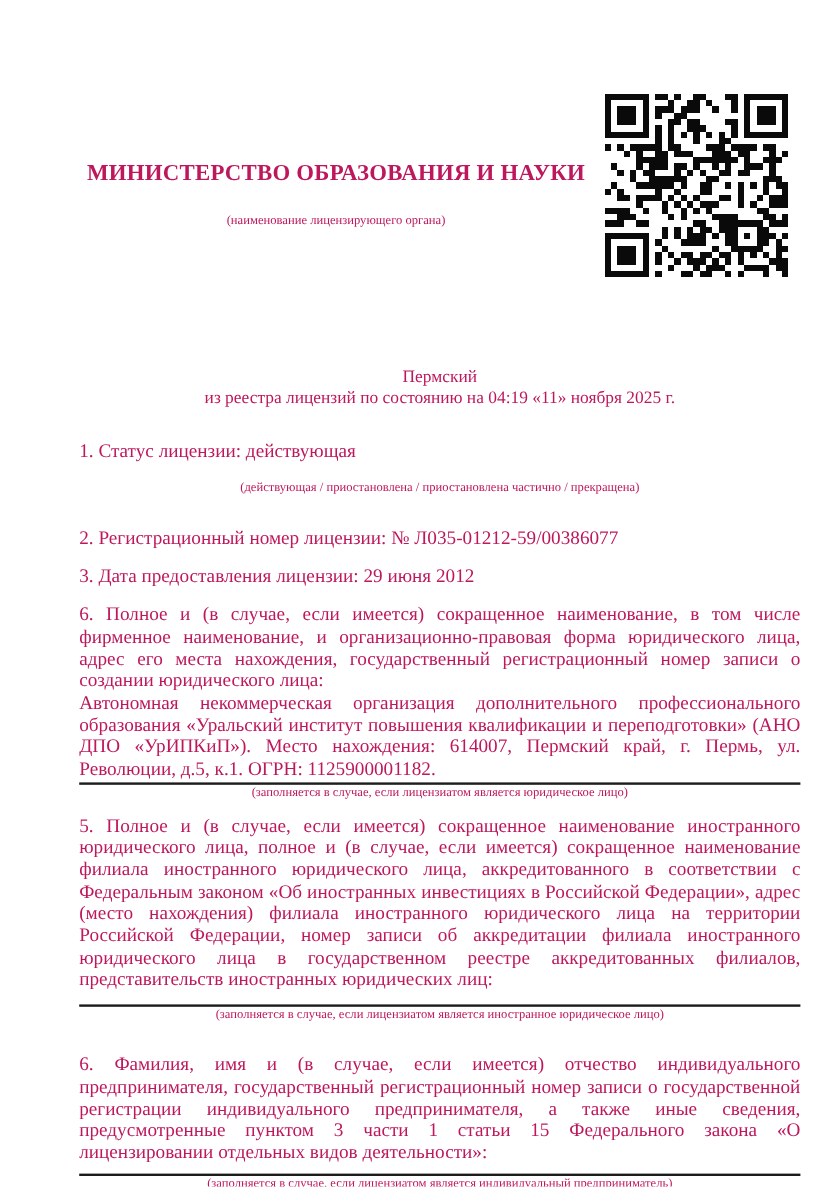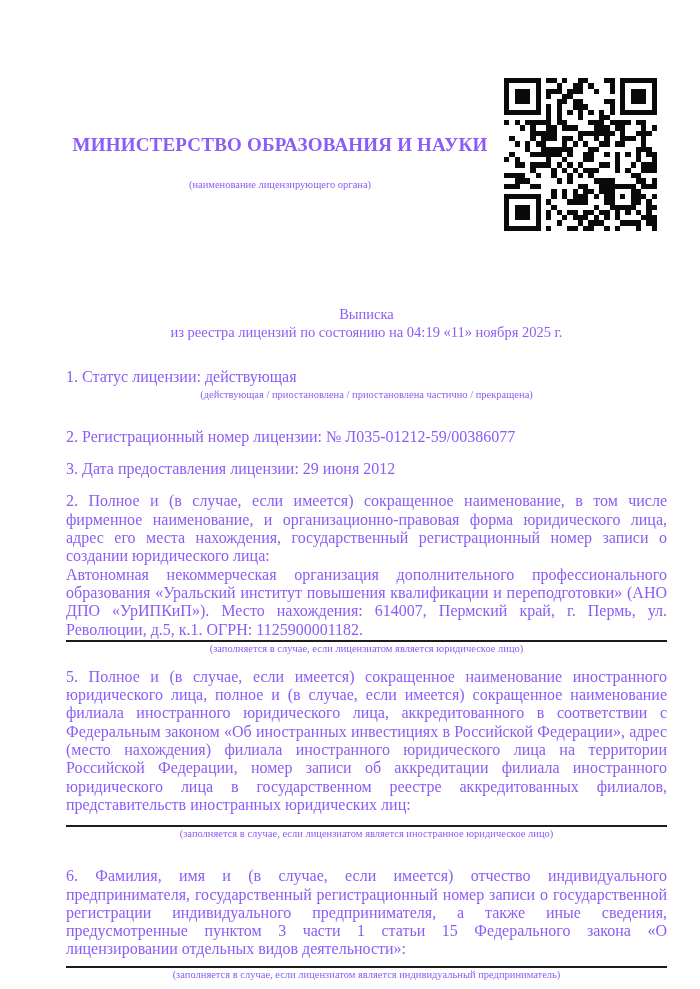--- a/index.html
+++ b/index.html
@@ -1,38 +1,38 @@
 <!DOCTYPE html>
 <html lang="ru"><head>
 <meta charset="utf-8">
 <style>
   html,body{margin:0;padding:0;background:#fff;}
   .page{
     position:relative;width:700px;height:989px;background:#fff;overflow:hidden;
-    font-family:"Liberation Serif","DejaVu Serif",serif;color:#8b5cf6;
+    font-family:"Liberation Serif","DejaVu Serif",serif;color:#be185d;
   }
   .content{position:relative;padding:0 33px 0 66px;width:601px;}
   
   .header-wrap{position:relative;height:238px;}
   .ministry{
     position:absolute;left:0;top:128px;width:428px;text-align:center;
   }
   .ministry-name{font-weight:bold;font-size:19px;line-height:33px;letter-spacing:.2px;}
   .ministry-caption{font-size:10.5px;line-height:13px;margin-top:17px;}
   .qr{
     position:absolute;left:438px;top:78px;width:153px;height:153px;
   }
   .qr svg{width:153px;height:153px;display:block;}
   
   .title-block{margin-top:67px;text-align:center;font-size:14.5px;line-height:18.3px;}
   
   .item{font-size:16px;line-height:18.3px;text-align:justify;}
   .caption{font-size:10.5px;line-height:14px;text-align:center;}
   .m26{margin-top:26px;} .m18{margin-top:26px;} .m14{margin-top:14px;}
-  .m12{margin-top:12px;} .m2{margin-top:2px;text-align:center;}
+  .m12{margin-top:12px;} .m2{margin-top:14px;text-align:center;}
   .fill-rule{height:0;border-top:2px solid #1c1c1c;margin-top:1px;}
   .blank-line{height:10px;}
   .blank-line-sm{height:6px;}
   .page-number{margin-top:16px;text-align:center;font-size:14px;line-height:18px;}
 </style>
 </head>
 <body>
 
 <div class="page">
   <div class="content">
@@ -454,33 +454,33 @@
             <rect x="16" y="28" width="1" height="1" fill="#0a0a0a"></rect>
             <rect x="19" y="28" width="1" height="1" fill="#0a0a0a"></rect>
             <rect x="21" y="28" width="1" height="1" fill="#0a0a0a"></rect>
             <rect x="25" y="28" width="1" height="1" fill="#0a0a0a"></rect>
             <rect x="28" y="28" width="1" height="1" fill="#0a0a0a"></rect>
           </svg>
       </div>
     </div>
 
     <div class="title-block">
-      <div>Выписка</div>
+      <div>Пермский</div>
       <div>из реестра лицензий по состоянию на 04:19 «11» ноября 2025 г.</div>
     </div>
 
     <div class="item m26">1. Статус лицензии: действующая</div>
     <div class="caption m2">(действующая / приостановлена / приостановлена частично / прекращена)</div>
 
     <div class="item m18">2. Регистрационный номер лицензии: № Л035-01212-59/00386077</div>
 
     <div class="item m14">3. Дата предоставления лицензии: 29 июня 2012</div>
 
     <div>
-      <div class="item m14">2. Полное и (в случае, если имеется) сокращенное наименование, в том числе фирменное наименование, и организационно-правовая форма юридического лица, адрес его места нахождения, государственный регистрационный номер записи о создании юридического лица:</div>
+      <div class="item m14">6. Полное и (в случае, если имеется) сокращенное наименование, в том числе фирменное наименование, и организационно-правовая форма юридического лица, адрес его места нахождения, государственный регистрационный номер записи о создании юридического лица:</div>
       <div class="item">Автономная некоммерческая организация дополнительного профессионального образования «Уральский институт повышения квалификации и переподготовки» (АНО ДПО «УрИПКиП»). Место нахождения: 614007, Пермский край, г. Пермь, ул. Революции, д.5, к.1. ОГРН: 1125900001182.</div>
       <div class="fill-rule"></div>
       <div class="caption">(заполняется в случае, если лицензиатом является юридическое лицо)</div>
     </div>
 
     <div>
       <div class="item m12">5. Полное и (в случае, если имеется) сокращенное наименование иностранного юридического лица, полное и (в случае, если имеется) сокращенное наименование филиала иностранного юридического лица, аккредитованного в соответствии с Федеральным законом «Об иностранных инвестициях в Российской Федерации», адрес (место нахождения) филиала иностранного юридического лица на территории Российской Федерации, номер записи об аккредитации филиала иностранного юридического лица в государственном реестре аккредитованных филиалов, представительств иностранных юридических лиц:</div>
       <div class="blank-line"></div>
       <div class="fill-rule"></div>
       <div class="caption">(заполняется в случае, если лицензиатом является иностранное юридическое лицо)</div>

